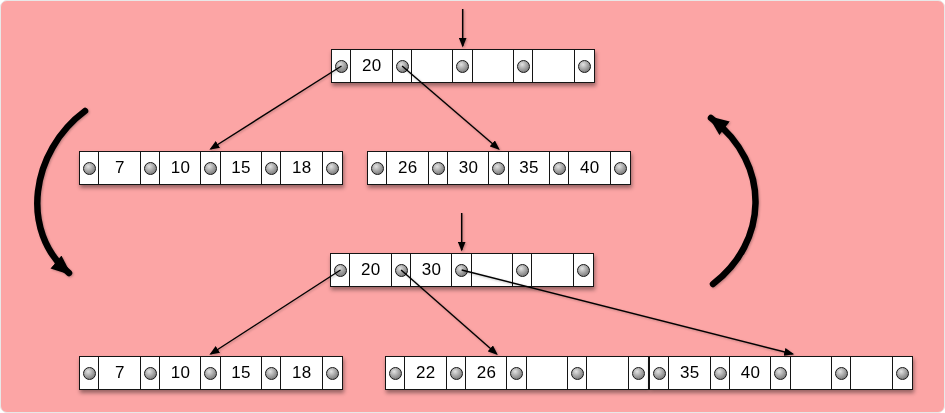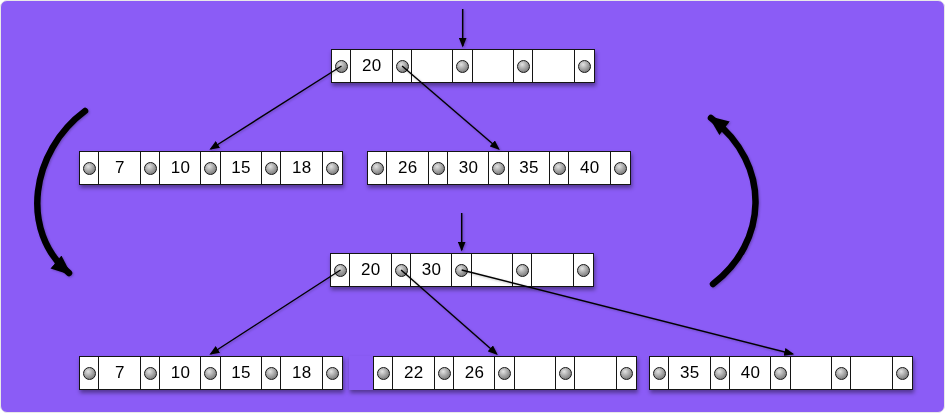--- a/index.html
+++ b/index.html
@@ -1,18 +1,18 @@
 <!DOCTYPE html>
 <html><head>
 <meta charset="utf-8">
 <style>
   html, body { margin: 0; padding: 0; background: #ffffff; font-family: "Liberation Sans", sans-serif; }
   #canvas {
     position: relative; width: 943px; height: 411px;
-    background: #8b5cf6; border: 1px solid #e8e8e8; border-radius: 7px;
+    background: #fca5a5; border: 1px solid #e8e8e8; border-radius: 7px;
     overflow: hidden;
   }
   .nodes-layer { position: absolute; left: 0; top: 0; width: 100%; height: 100%; z-index: 1; }
   .node {
     position: absolute; display: flex; height: 34px; background: transparent;
     box-shadow: 1px 3px 4px rgba(0,0,0,0.40);
   }
   .cell {
     box-sizing: border-box; height: 34px; background: #ffffff;
     border: 1.7px solid #141414; display: flex; align-items: center; justify-content: center;
@@ -133,21 +133,21 @@
         </div>
         <div class="cell key">15</div>
         <div class="cell ptr">
           <span class="dot"></span>
         </div>
         <div class="cell key">18</div>
         <div class="cell ptr">
           <span class="dot"></span>
         </div>
       </div>
-      <div class="node" style="left: 348px; top: 355px; padding-left: 24px;">
+      <div class="node" style="left: 384px; top: 355px;">
         <div class="cell ptr">
           <span class="dot"></span>
         </div>
         <div class="cell key">22</div>
         <div class="cell ptr">
           <span class="dot"></span>
         </div>
         <div class="cell key">26</div>
         <div class="cell ptr">
           <span class="dot"></span>

